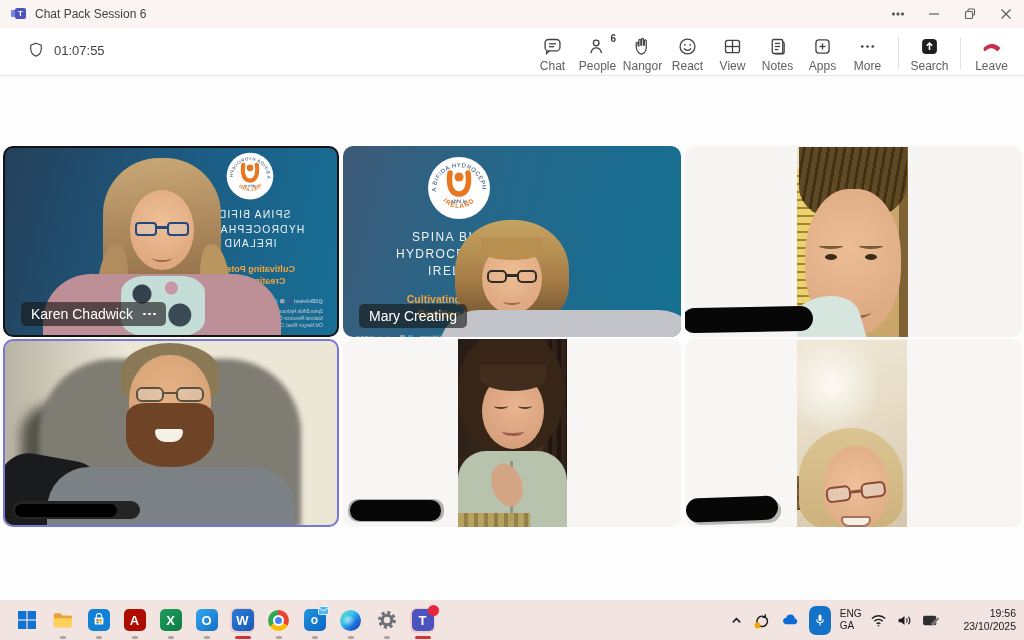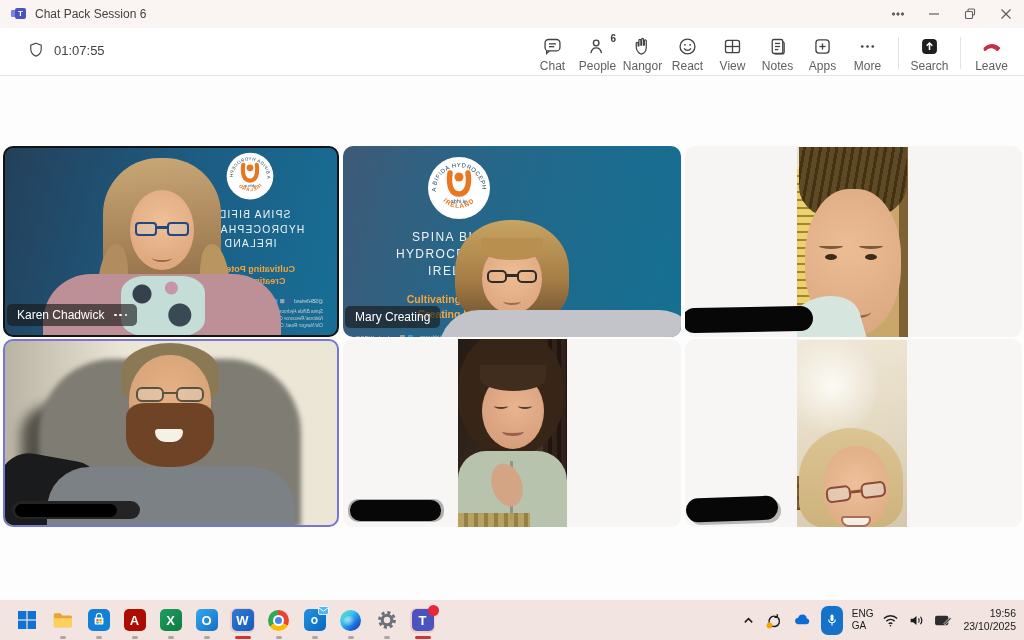--- a/index.html
+++ b/index.html
@@ -33,21 +33,21 @@
   
   .stage { position:absolute; top:77px; left:0; width:1024px; height:523px; background:#fdfdfd; }
   .tile { position:absolute; border-radius:10px; overflow:hidden; }
   .t1 { left:3px;  top:69px;  width:336px; height:191px; border:2.5px solid #141414; background:linear-gradient(105deg,#24405a 0%,#1d5d84 52%,#176f96 100%); }
   .t2 { left:343px; top:69px; width:338px; height:191px; background:linear-gradient(105deg,#3e5a77 0%,#23688b 45%,#147092 100%); }
   .t3 { left:685px; top:69px; width:337px; height:191px; background:#f6f5f4; }
   .t4 { left:3px;  top:262px; width:336px; height:188px; border:2.5px solid #7477d6; background:#ece6d6; }
   .t5 { left:343px; top:262px; width:338px; height:188px; background:#f7f6f5; }
   .t6 { left:685px; top:262px; width:337px; height:188px; background:#f7f6f5; }
 
-  .namepill { position:absolute; left:2px; bottom:9px; background:rgba(22,22,22,.62); color:#fff; font-size:12px; padding:4px 10px; border-radius:5px; display:flex; align-items:center; gap:10px; z-index:30; }
+  .namepill { position:absolute; left:16px; bottom:9px; background:rgba(22,22,22,.62); color:#fff; font-size:14px; padding:4px 10px; border-radius:5px; display:flex; align-items:center; gap:10px; z-index:30; }
   .pill-dots { display:flex; gap:2.5px; }
   .pill-dots i { width:2.6px; height:2.6px; border-radius:50%; background:#fff; }
 
   
   .redact { position:absolute; z-index:30; background:#070707; }
   .redact-shadow { position:absolute; z-index:29; background:rgba(130,130,130,.6); border-radius:10px; }
 
   
   .brand { position:absolute; color:#fff; }
   .brand .logo { display:block; margin:0 auto; }
@@ -147,21 +147,21 @@
   .tk-left { position:absolute; left:14px; top:0; height:40px; display:flex; align-items:center; gap:11px; }
   .searchpill { width:172px; height:28px; background:#fff; border:1px solid #dccfca; border-radius:14px; display:flex; align-items:center; gap:8px; padding-left:12px; color:#5f5f5f; font-size:12px; margin-right:8px; }
   .slot { position:relative; width:25px; height:25px; display:flex; align-items:center; justify-content:center; }
   .slot .dash { position:absolute; bottom:-6px; left:50%; transform:translateX(-50%); width:6px; height:2.5px; border-radius:2px; background:#b3a49f; }
   .slot.active { background:#f0cdc9; border-radius:6px; }
   .slot.active .dash { width:16px; background:#d13438; }
   .appsq { width:22px; height:22px; border-radius:5px; display:flex; align-items:center; justify-content:center; color:#fff; font-weight:bold; font-size:13px; position:relative; }
   .reddot { position:absolute; top:-4px; right:-5px; width:11px; height:11px; border-radius:50%; background:#e8263c; }
   .tk-tray { position:absolute; right:8px; top:0; height:40px; display:flex; align-items:center; gap:9px; }
   .lang { font-size:10px; line-height:1.18; color:#1a1a1a; text-align:left; }
-  .clock { font-size:10.5px; line-height:1.25; color:#1a1a1a; text-align:right; margin-left:2px; }
+  .clock { font-size:10.5px; line-height:1.25; color:#1a1a1a; text-align:right; margin-left:14px; }
   .traymic { width:22px; height:29px; background:#1472c8; border-radius:7px; display:flex; align-items:center; justify-content:center; }
   .chrome-ic { width:21px; height:21px; border-radius:50%; background:conic-gradient(#ea4335 0 33%, #fbbc05 0 66%, #34a853 0 100%); position:relative; }
   .chrome-ic::before { content:""; position:absolute; left:5px; top:5px; width:11px; height:11px; border-radius:50%; background:#fff; }
   .chrome-ic::after { content:""; position:absolute; left:7px; top:7px; width:7px; height:7px; border-radius:50%; background:#4285f4; }
   .edge-ic { width:21px; height:21px; border-radius:50%; background:linear-gradient(135deg,#7de0a7 0%,#35c1f1 38%,#1b66d8 72%,#123f8f 100%); position:relative; }
   .edge-ic::before { content:""; position:absolute; left:3px; top:6px; width:13px; height:10px; border-radius:50%; background:radial-gradient(circle at 40% 40%, rgba(255,255,255,.55), rgba(255,255,255,0) 70%); }
 </style>
 </head>
 <body>
 

